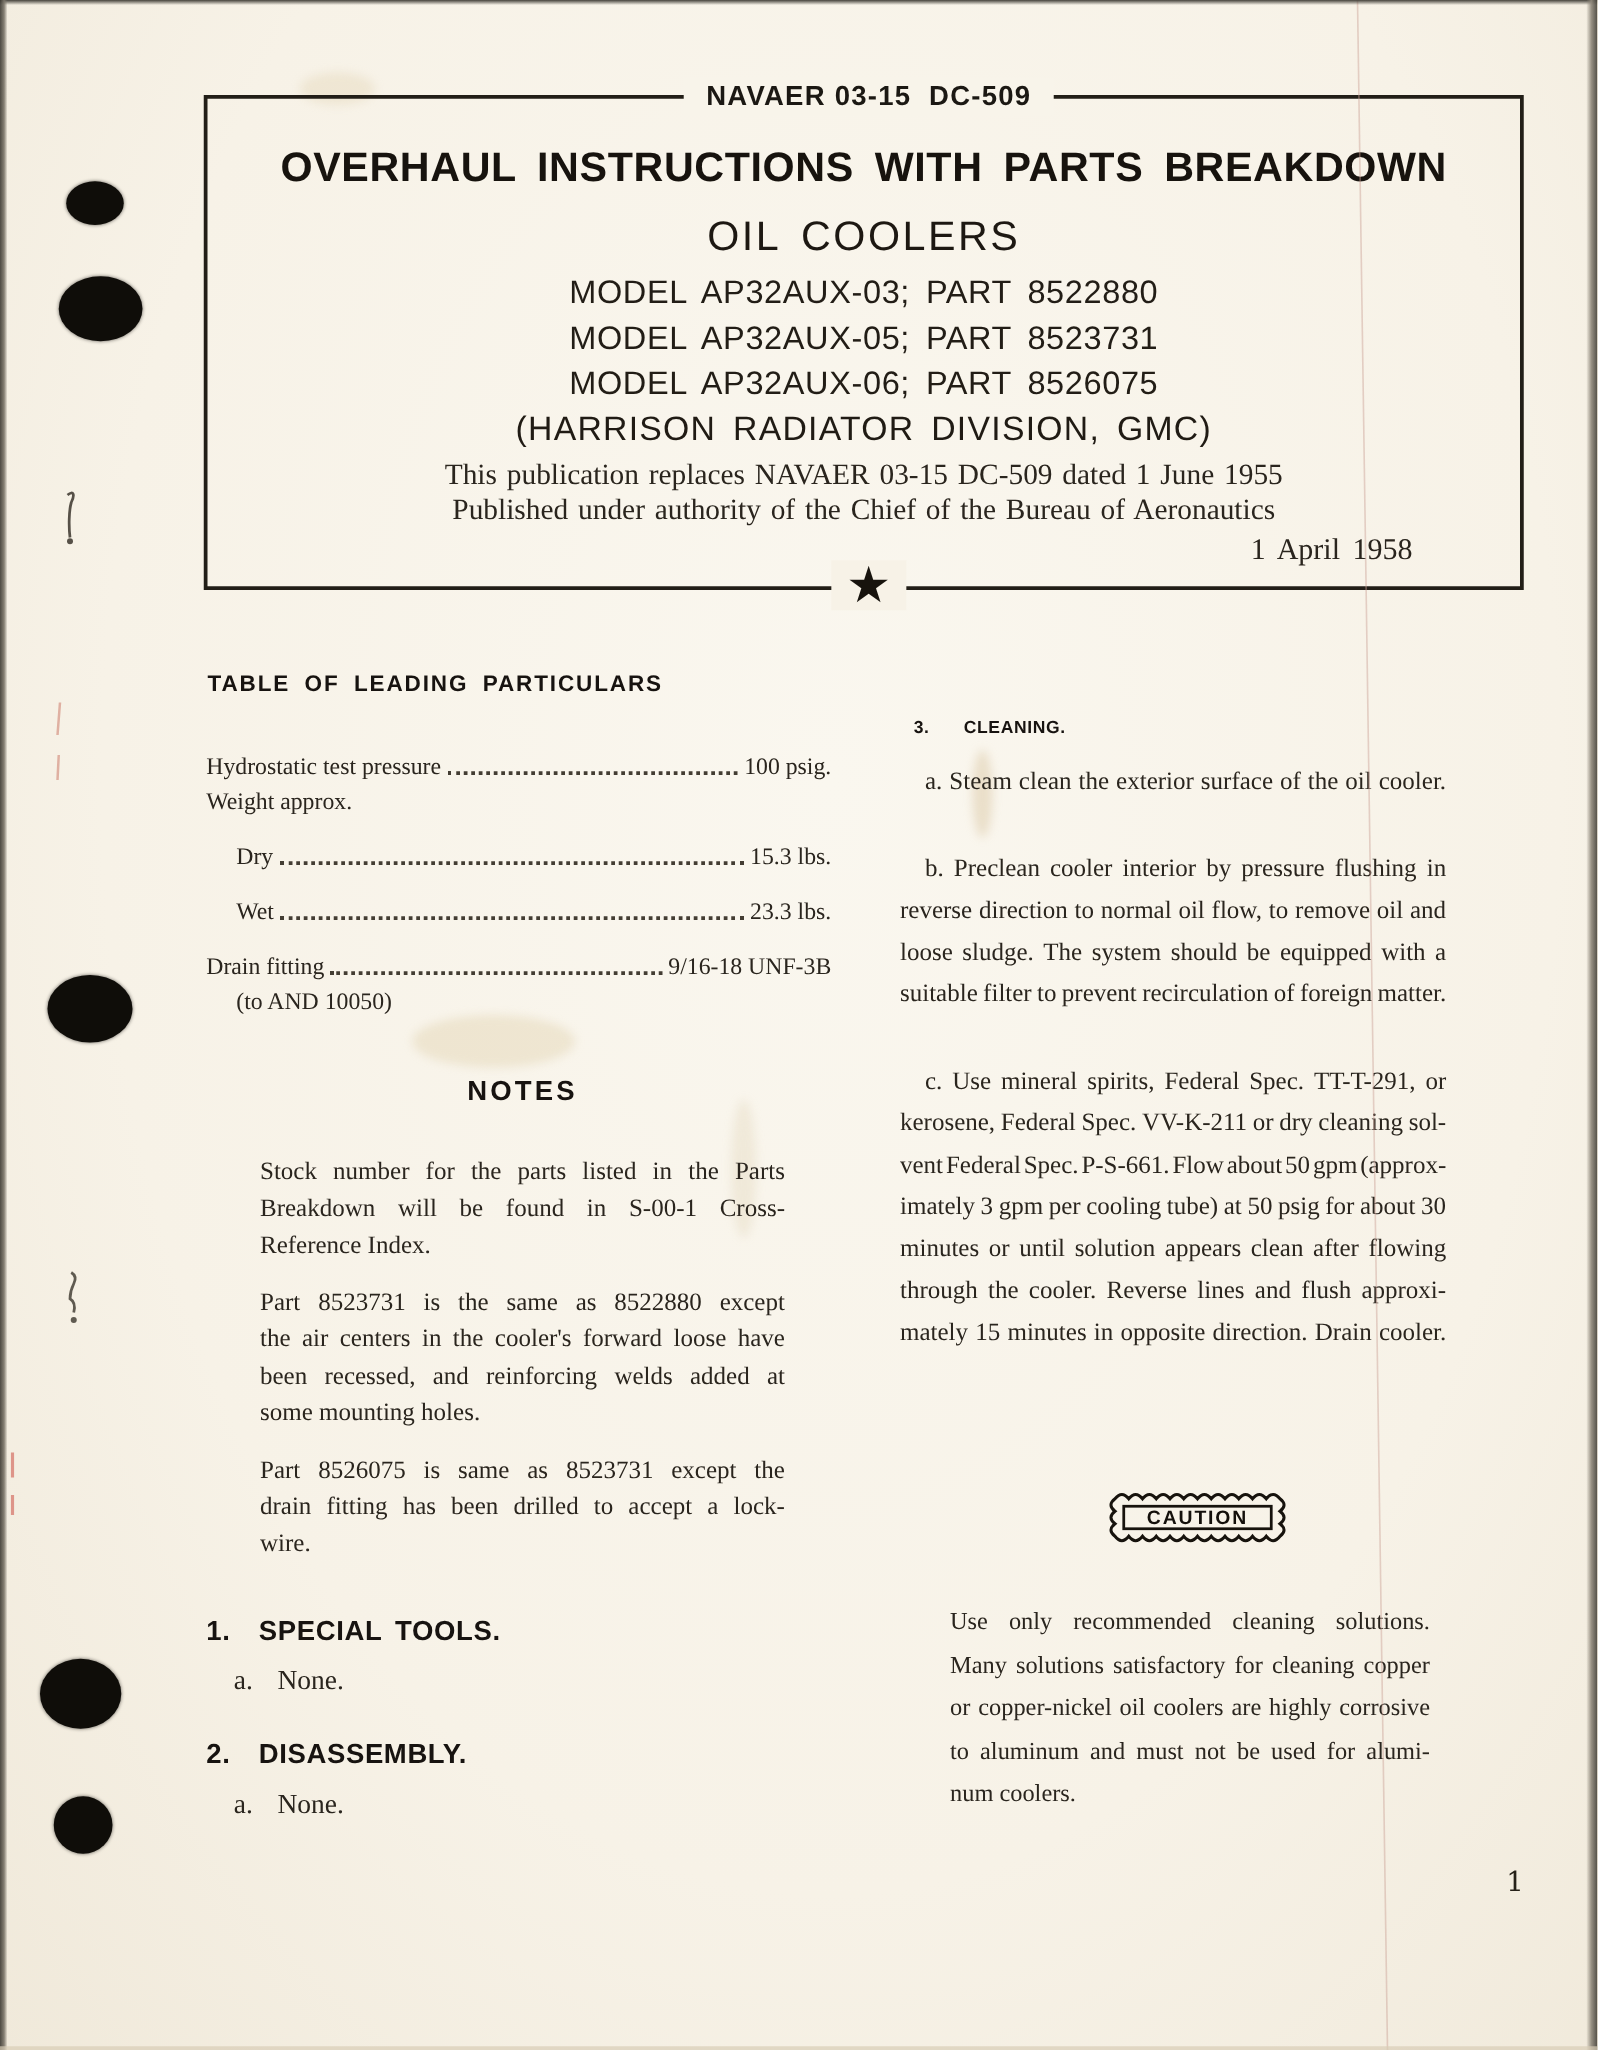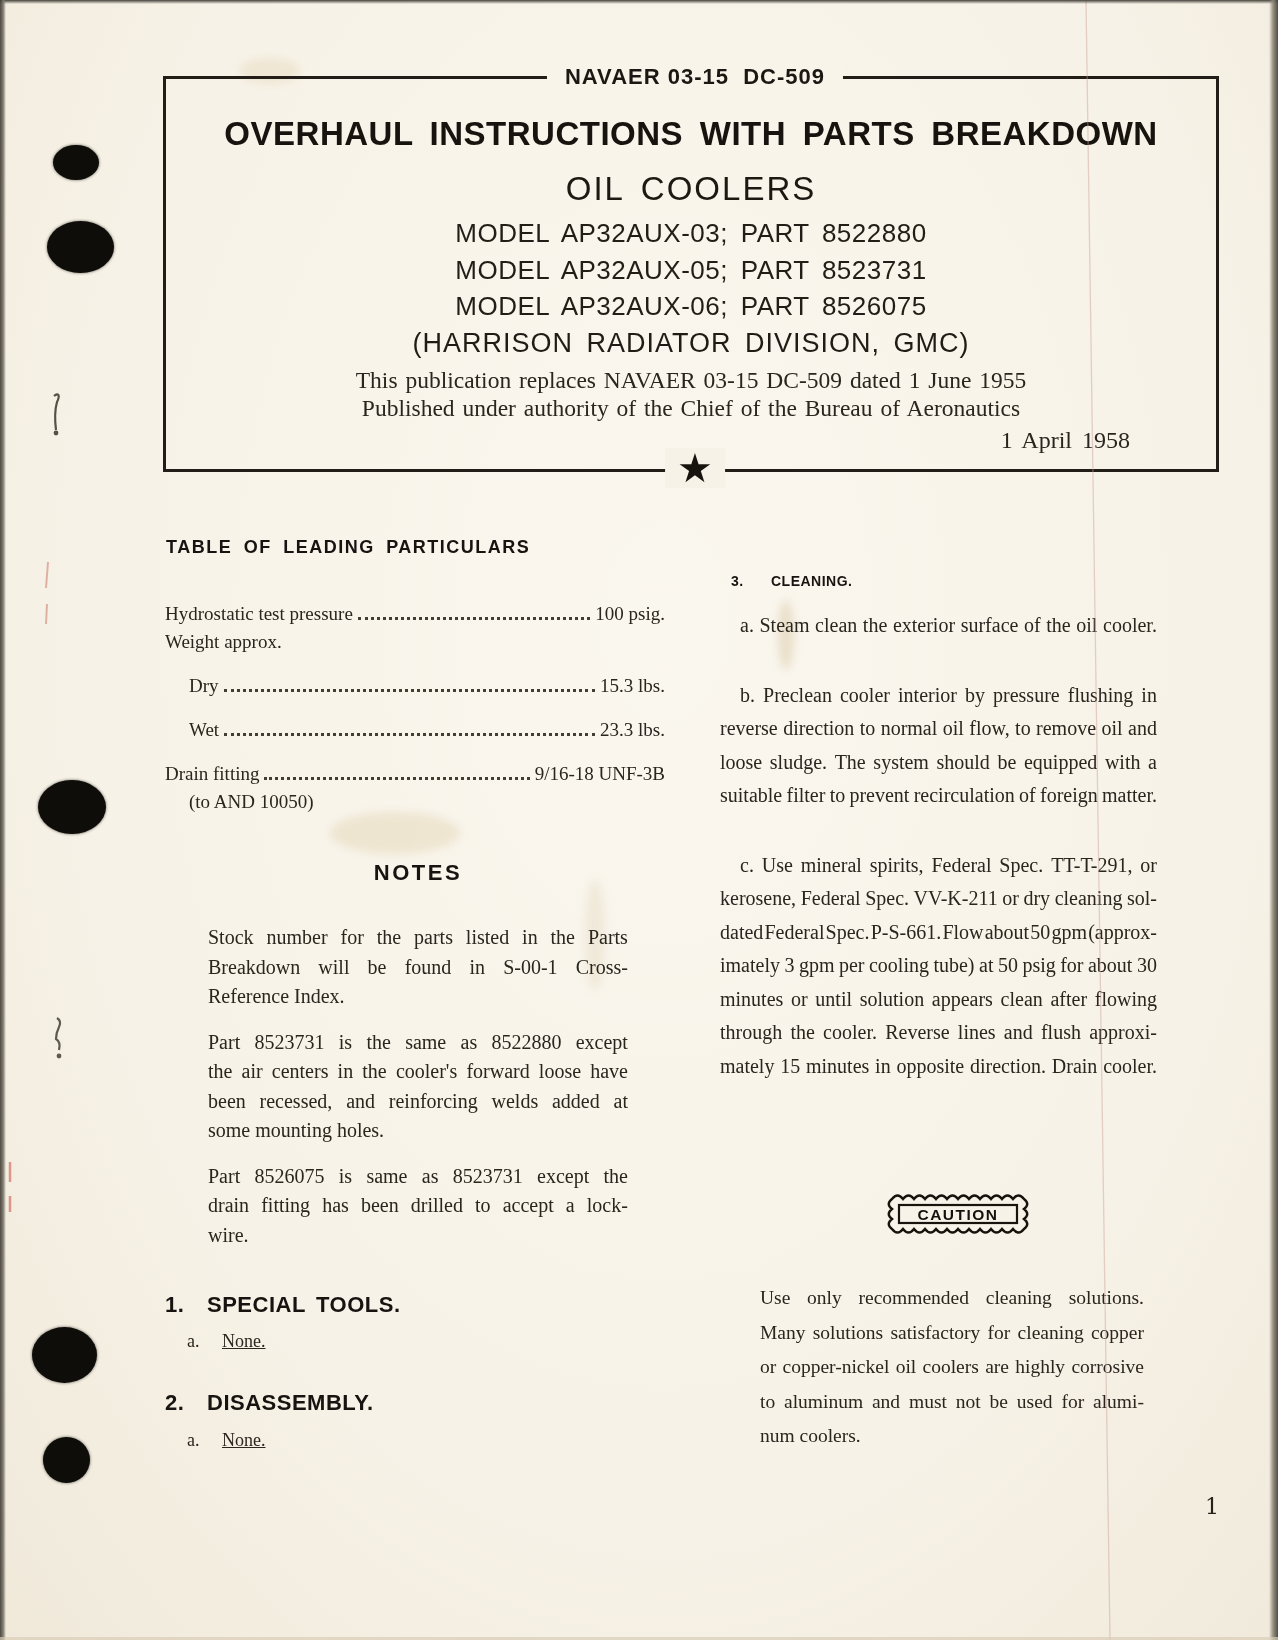--- a/index.html
+++ b/index.html
@@ -60,21 +60,21 @@
   .note-para{margin-bottom:16px;}
   .notes-block .jline{height:29.5px;}
   
   .jline{display:flex;justify-content:space-between;overflow:hidden;}
   .jline span{white-space:pre;}
   .jline.nojust{display:block;text-align:left;}
   .jline.ind{padding-left:20px;}
   
   .sec-head{position:absolute;font-size:22px;letter-spacing:.5px;word-spacing:4px;}
   .sec-head .num{display:inline-block;min-width:42px;}
-  .sec-item{position:absolute;font-size:18px;text-decoration:underline;}
+  .sec-item{position:absolute;font-size:22px;}
   .sec-item .lbl{display:inline-block;min-width:35px;}
   
   .clean-head{position:absolute;left:11px;top:11px;font-size:14px;letter-spacing:.5px;margin-top:32px;}
   .clean-head .num{display:inline-block;min-width:40px;}
   .c-paras{position:absolute;left:0;top:84px;width:437px;font-size:20px;}
   .c-para{margin-bottom:36px;}
   .c-paras .jline{height:33.5px;}
   
   .caution-svg{position:absolute;left:884px;top:1191px;}
   .caution-text{position:absolute;left:760px;top:1287px;width:384px;font-size:19.5px;}
@@ -321,21 +321,21 @@
             <span>kerosene,</span>
             <span>Federal</span>
             <span>Spec.</span>
             <span>VV-K-211</span>
             <span>or</span>
             <span>dry</span>
             <span>cleaning</span>
             <span>sol-</span>
           </div>
           <div class="jline">
-            <span>dated</span>
+            <span>vent</span>
             <span>Federal</span>
             <span>Spec.</span>
             <span>P-S-661.</span>
             <span>Flow</span>
             <span>about</span>
             <span>50</span>
             <span>gpm</span>
             <span>(approx-</span>
           </div>
           <div class="jline">

